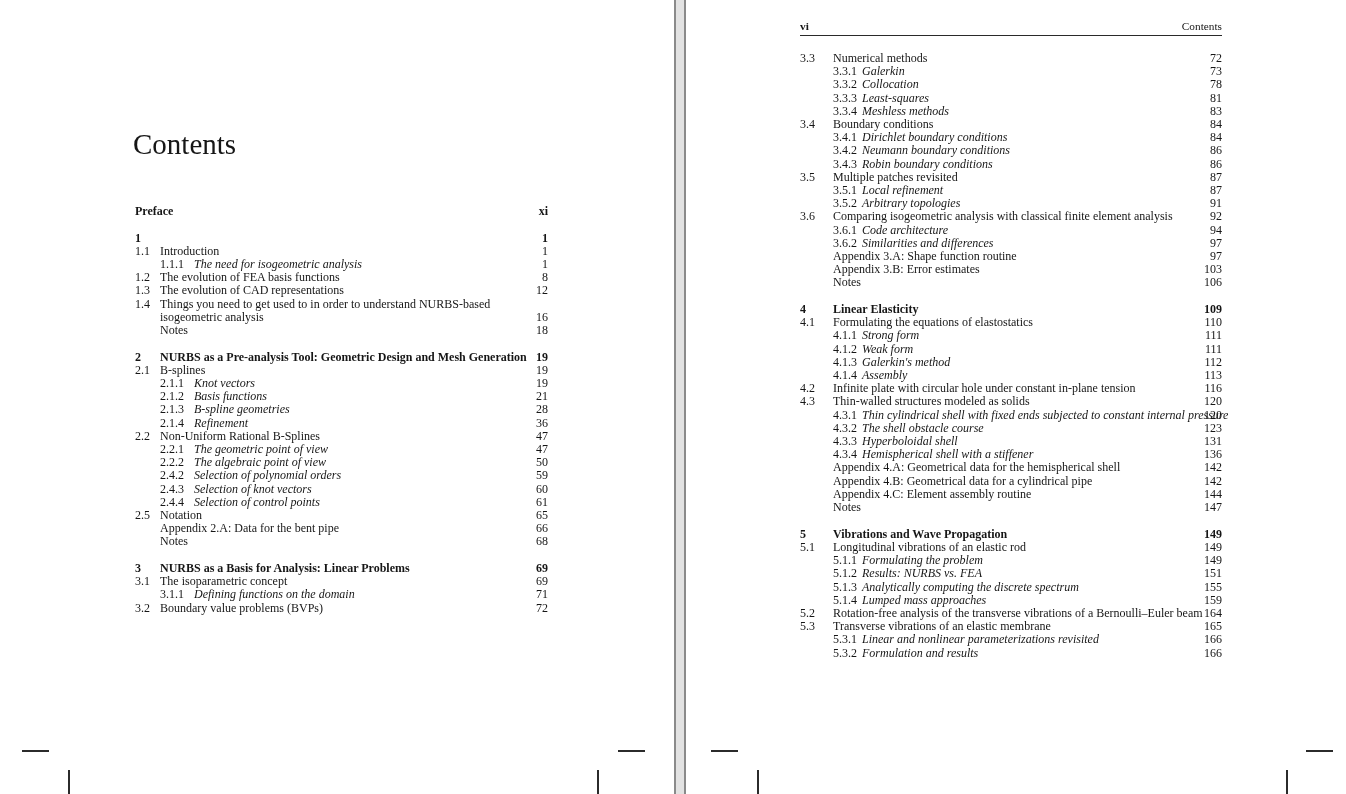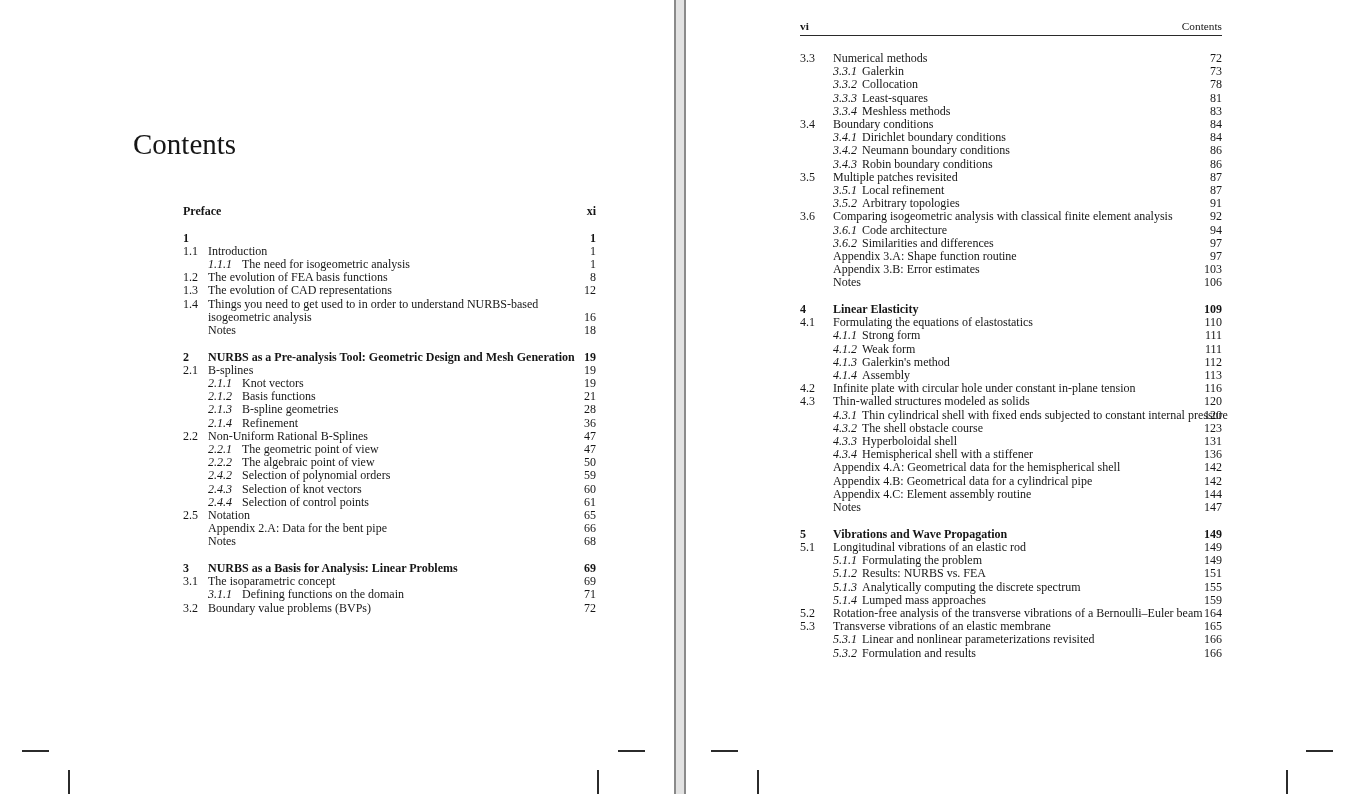--- a/index.html
+++ b/index.html
@@ -19,31 +19,31 @@
     font-size:29px;line-height:32px;font-weight:400;letter-spacing:0;
   }
   .running-header{
     position:absolute;left:114px;top:20px;width:422px;
     display:flex;justify-content:space-between;align-items:flex-end;
     font-size:11.3px;line-height:12px;
     border-bottom:1.4px solid #2a2a2a;padding-bottom:3px;
   }
   .running-header .folio{font-weight:bold;}
   .toc{position:absolute;font-size:12px;}
-  .toc-left{left:135px;top:205px;width:413px;margin-left:48px;--numw:25px;--subw:34px;}
+  .toc-left{left:135px;top:205px;width:413px;--numw:25px;--subw:34px;}
   .toc-right{left:114px;top:52px;width:422px;--numw:33px;--subw:29px;}
   .row{position:relative;display:flex;line-height:13.2px;padding-right:26px;}
   .row .num{flex:0 0 var(--numw);}
   .row .title{white-space:nowrap;}
   .row .page-num{position:absolute;right:0;top:0;}
   .row.chapter,.row.preface{font-weight:bold;}
   .row.preface .num{flex-basis:0;}
   .row.subsection{padding-left:var(--numw);}
-  .row.subsection .num{flex-basis:var(--subw);font-style:italic;}
-  .row.subsection .title{}
+  .row.subsection .num{flex-basis:var(--subw);}
+  .row.subsection .title{font-style:italic;}
   .row.spacer{height:13.4px;}
   .mark{position:absolute;background:#2b2b2b;}
 </style>
 </head>
 <body>
 
 <div class="canvas">
 
   <div class="page page-left">
     <h1 class="doc-title">Contents</h1>

